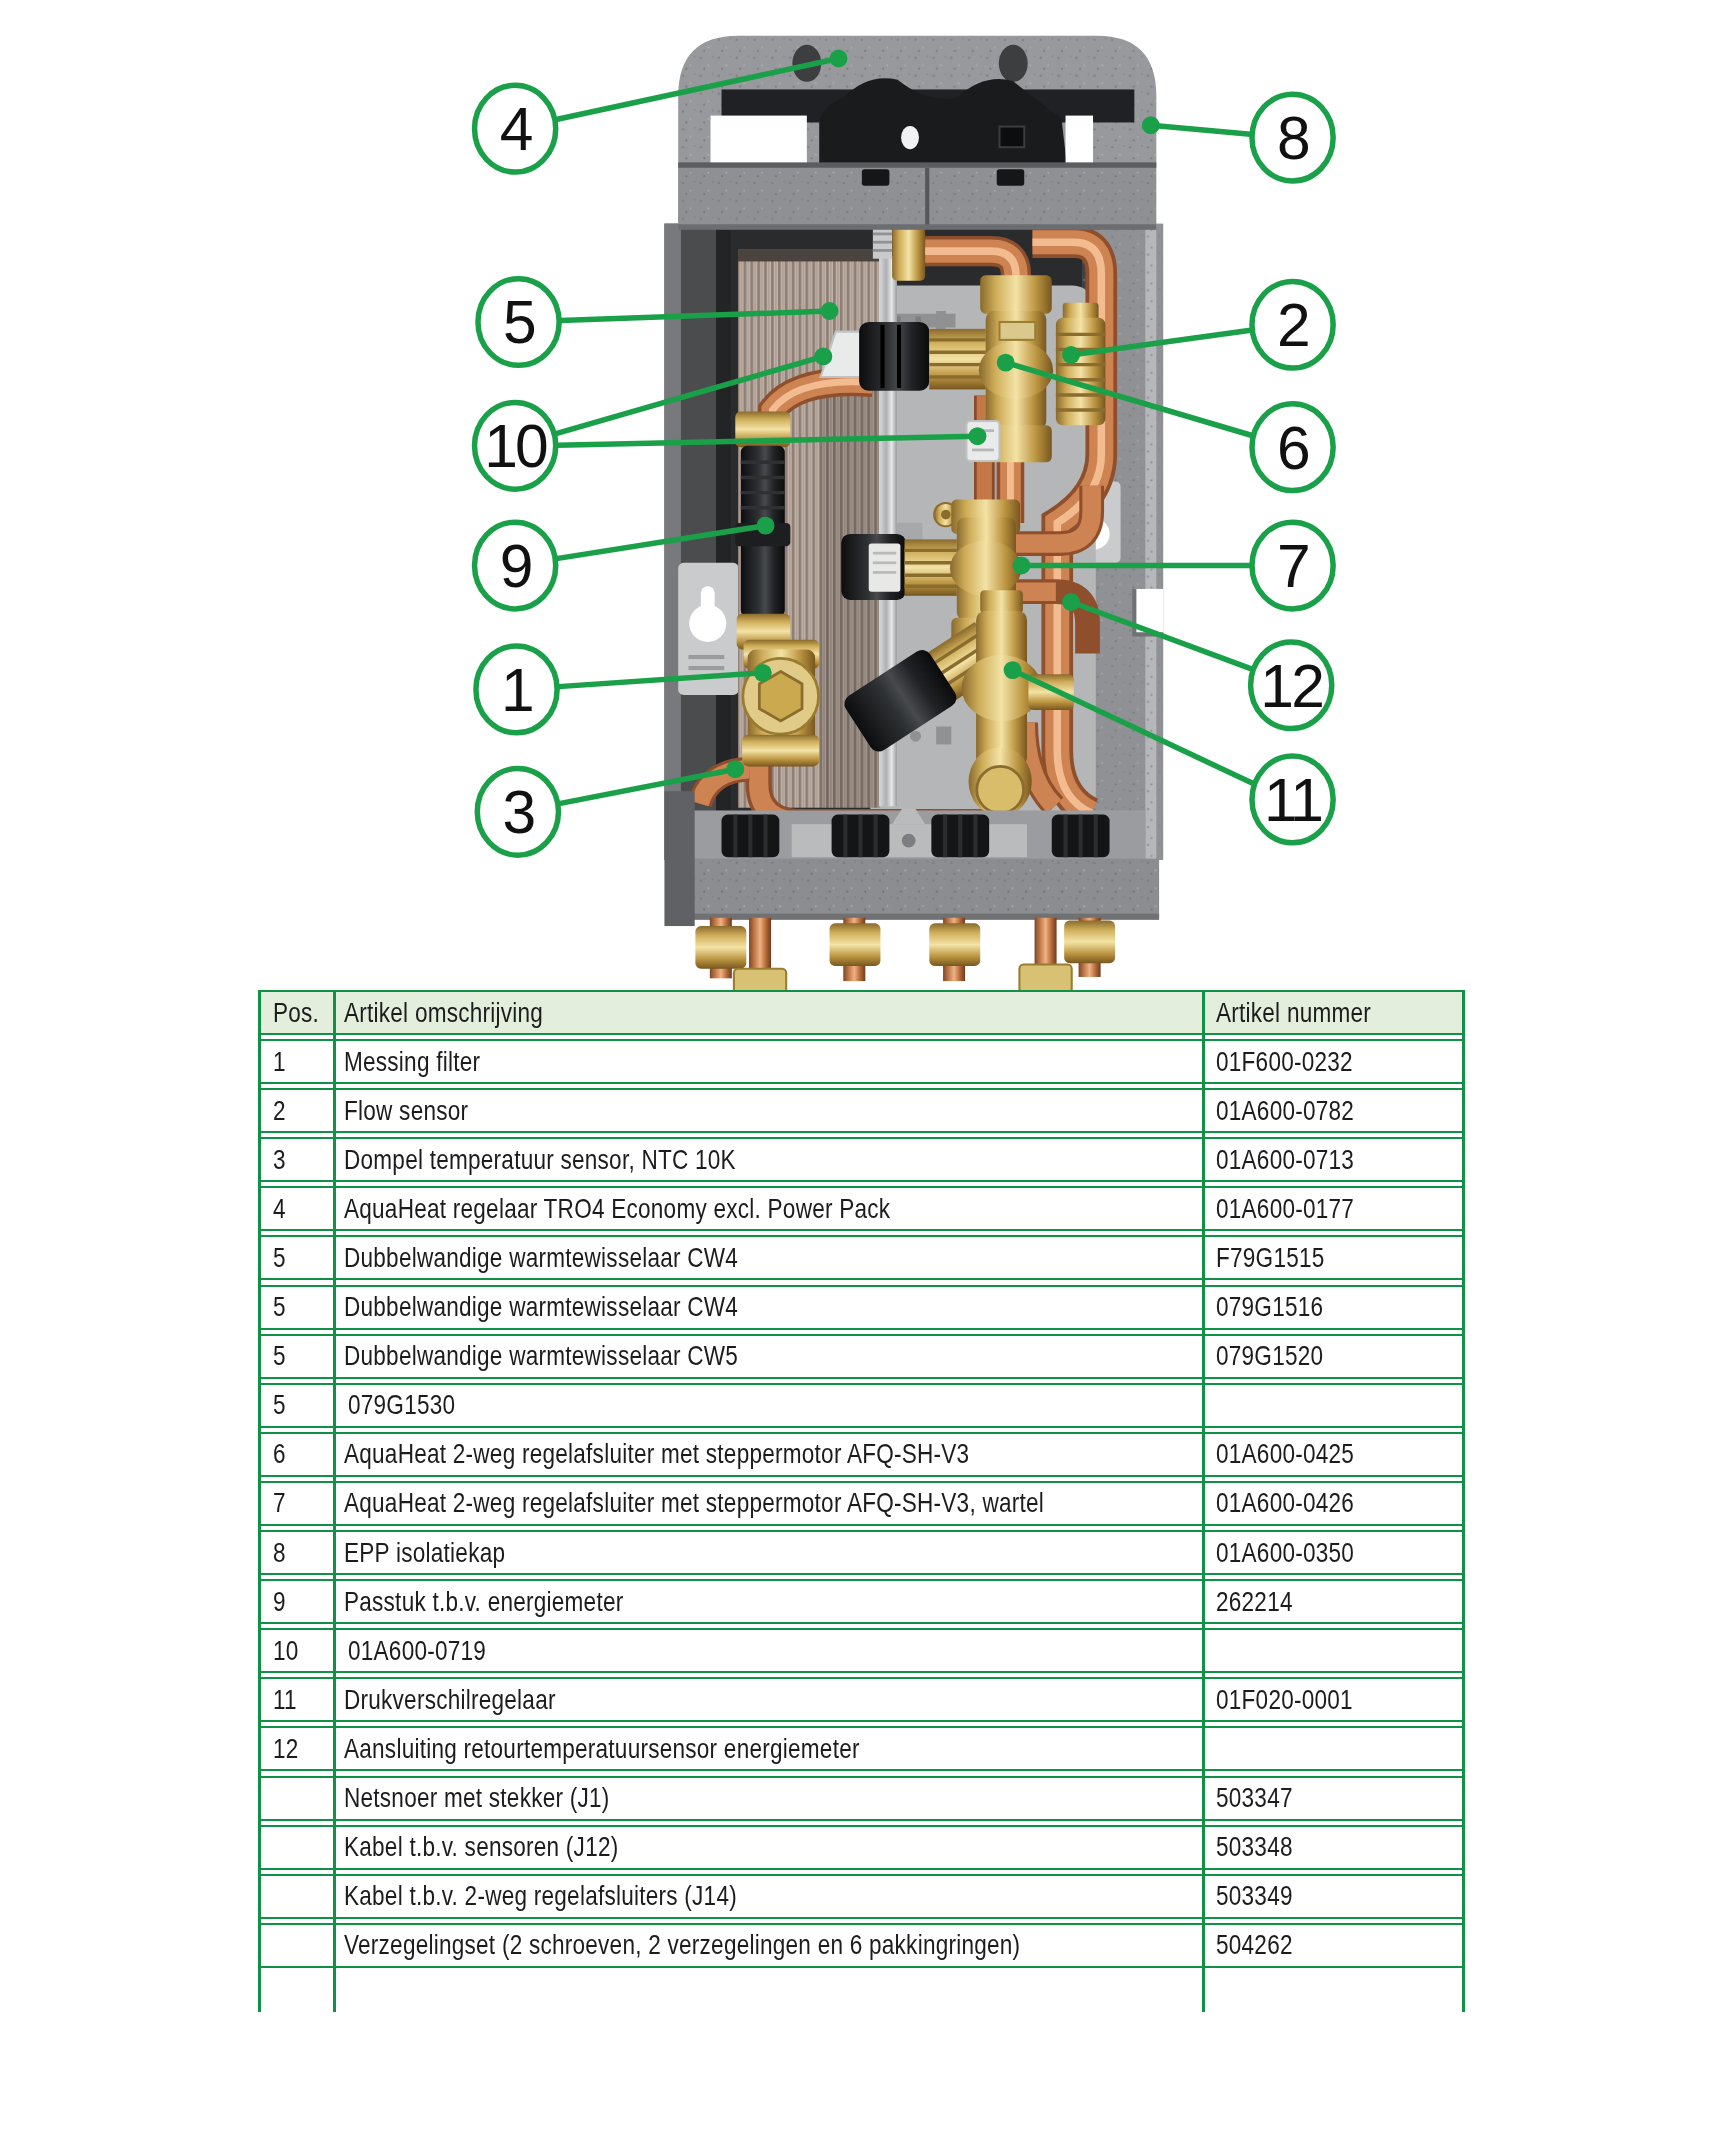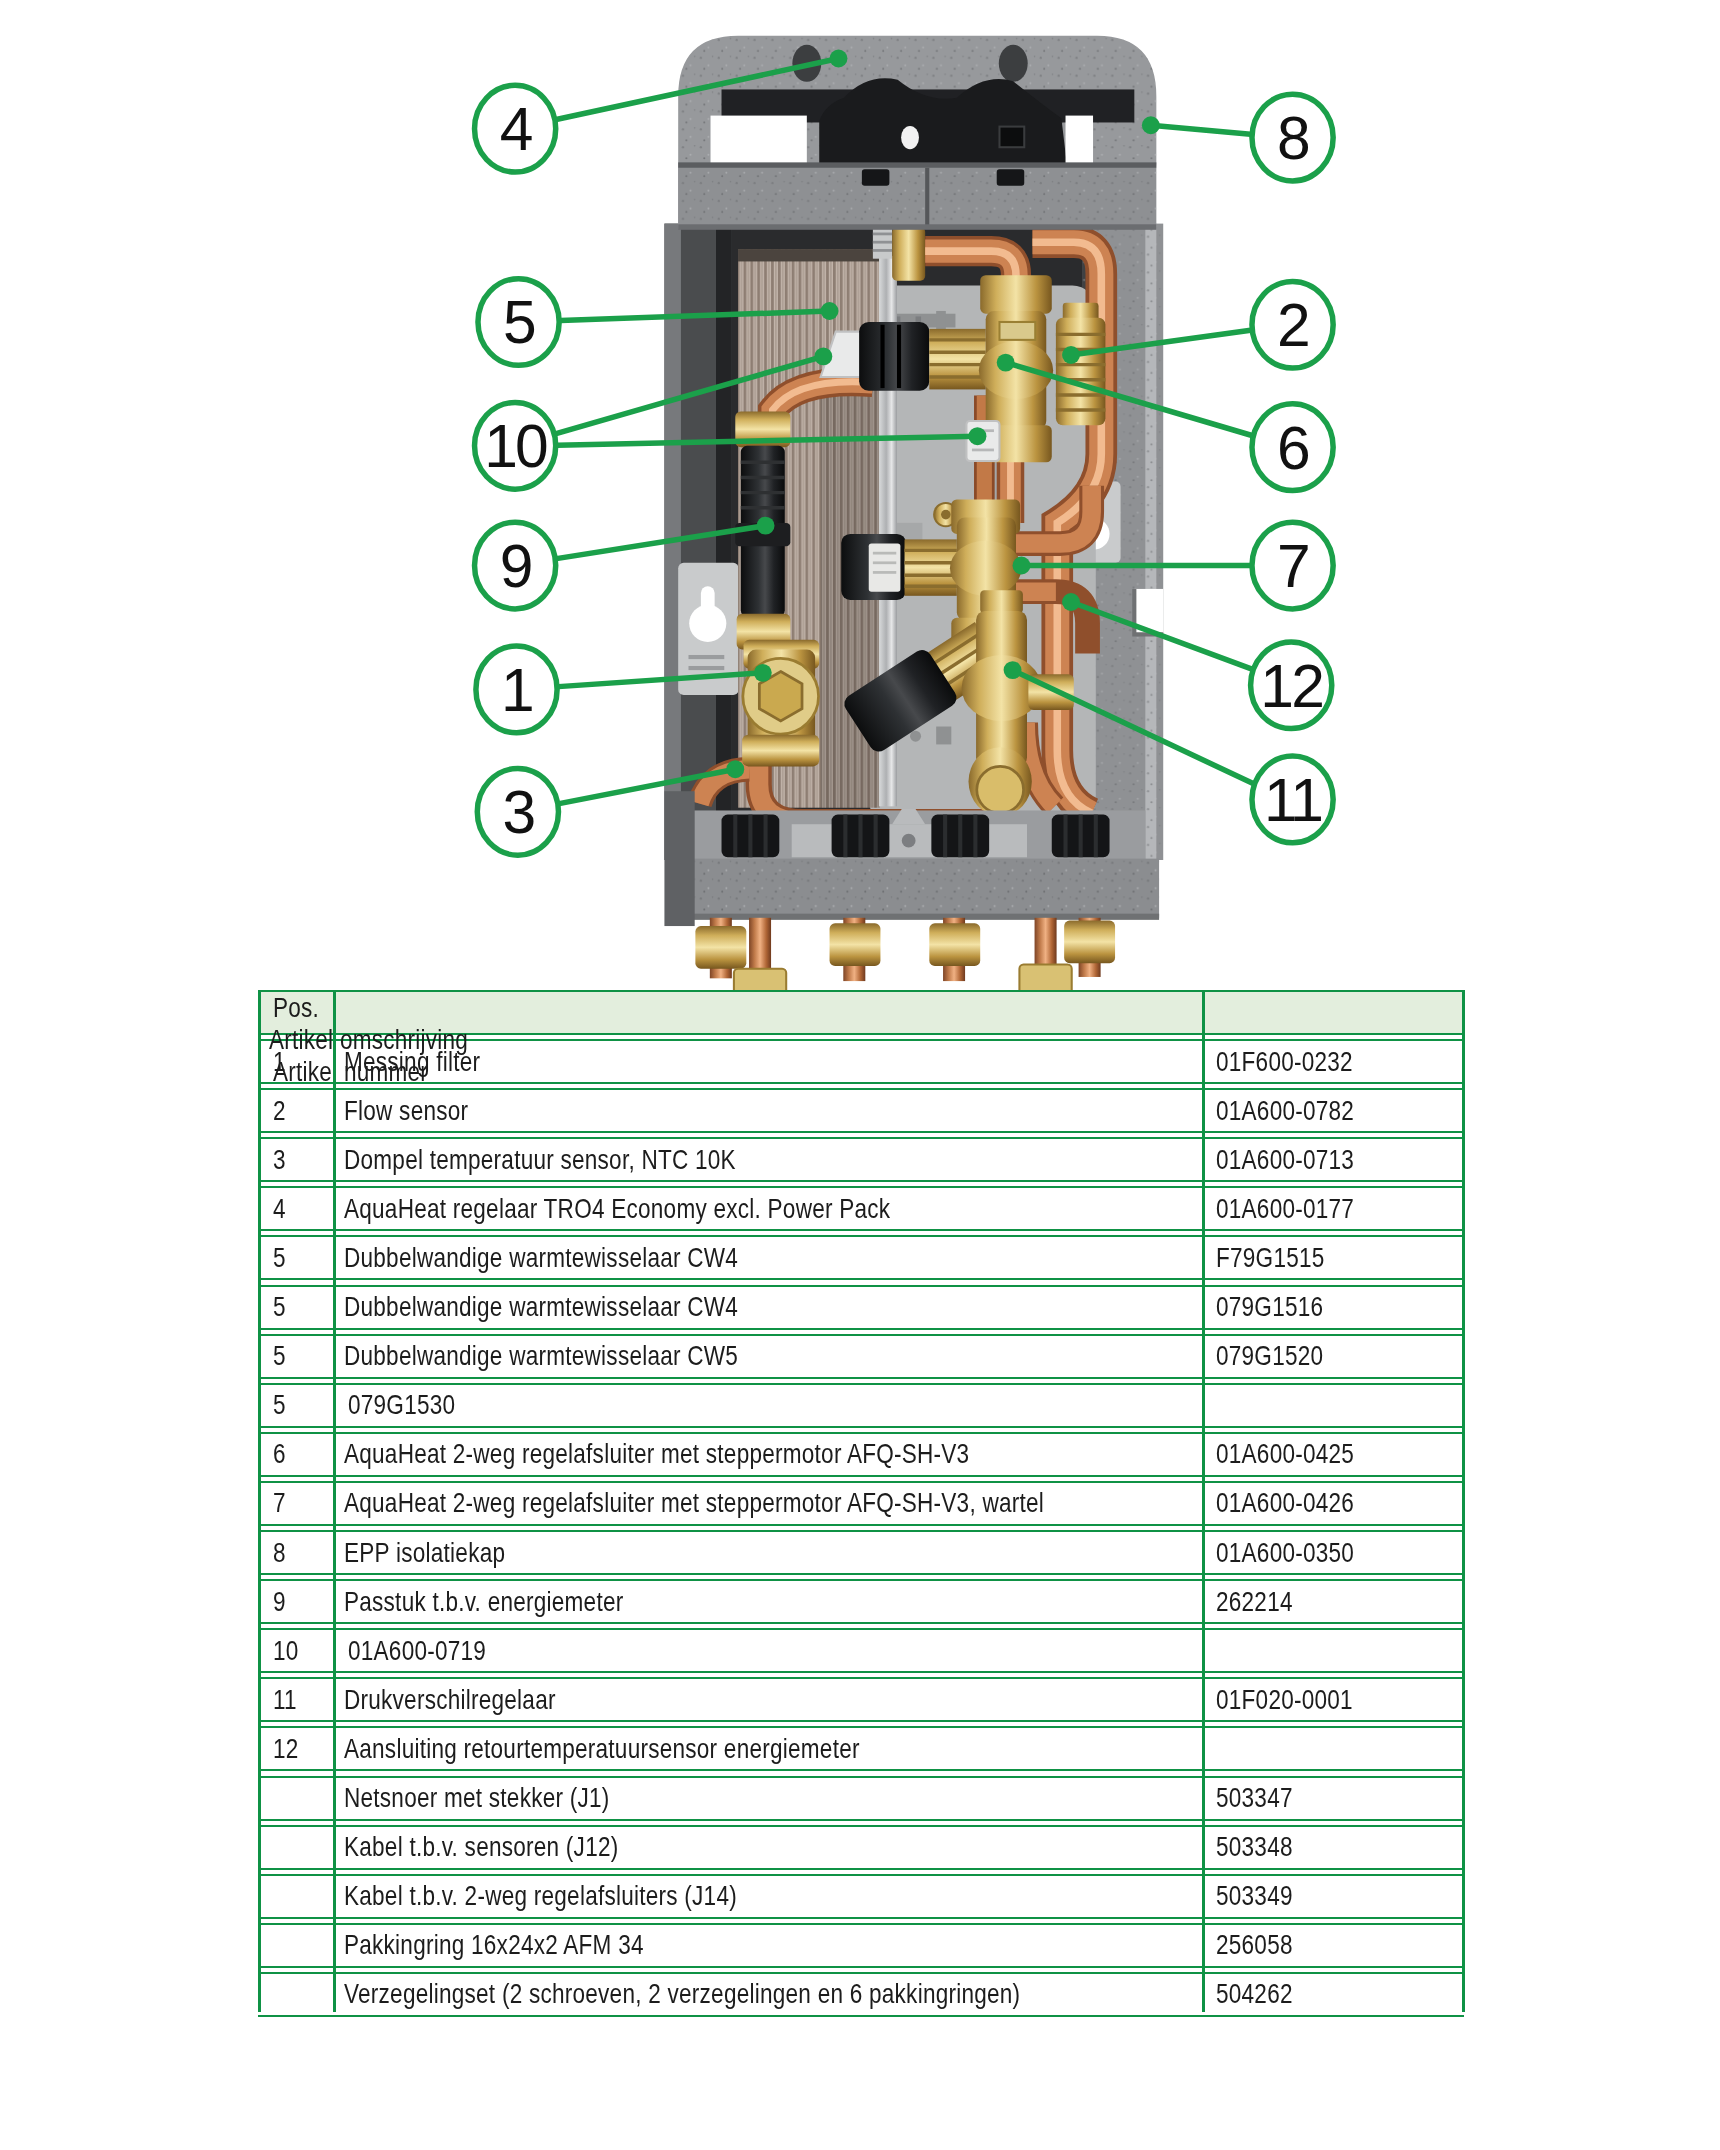--- a/index.html
+++ b/index.html
@@ -3,21 +3,21 @@
 <meta charset="utf-8">
 <style>
   html,body{margin:0;padding:0;background:#ffffff;width:1721px;height:2151px;position:relative;
     font-family:"Liberation Sans",sans-serif;}
   #page{position:absolute;inset:0;background:#ffffff;overflow:hidden;}
   #diagram{position:absolute;left:0;top:0;width:1721px;height:1032px;}
   
   #parts-table{position:absolute;left:258px;top:990px;width:1206px;height:1026px;}
   .trow{display:flex;height:45px;margin-bottom:4.1px;box-sizing:border-box;
         border-top:2.8px solid #0f9245;border-bottom:2.8px solid #0f9245;background:#ffffff;}
-  .trow.thead{background:#e3eedd;flex-direction:column;}
+  .trow.thead{background:#e3eedd;}
   .cell{box-sizing:border-box;display:flex;align-items:center;overflow:visible;}
   .c0{width:75px;padding-left:15px;}
   .c1{width:869px;padding-left:11px;}
   .c2{width:263px;padding-left:15px;}
   .cond{font-size:27.5px;color:#1c1c1c;transform:scaleX(0.82);transform-origin:0 50%;
         white-space:nowrap;display:inline-block;letter-spacing:0.3px;}
   .vline{position:absolute;top:0;height:1022px;width:2.8px;background:#0f9245;}
   .callout-num{font-family:"Liberation Sans",sans-serif;font-size:88px;fill:#111111;letter-spacing:-4px;}
 </style>
 </head>
@@ -631,31 +631,20 @@
           </div>
           <div class="cell c2">
             <span class="cond">503349</span>
           </div>
         </div>
         <div class="trow">
           <div class="cell c0">
             <span class="cond"></span>
           </div>
           <div class="cell c1">
-            <span class="cond">Pakkingring 16x24x2 AFM 34</span>
-          </div>
-          <div class="cell c2">
-            <span class="cond">256058</span>
-          </div>
-        </div>
-        <div class="trow">
-          <div class="cell c0">
-            <span class="cond"></span>
-          </div>
-          <div class="cell c1">
             <span class="cond">Verzegelingset (2 schroeven, 2 verzegelingen en 6 pakkingringen)</span>
           </div>
           <div class="cell c2">
             <span class="cond">504262</span>
           </div>
         </div>
       </div>
   <div class="vline" style="left:0;"></div>
   <div class="vline" style="left:75px;"></div>
   <div class="vline" style="left:944px;"></div>

